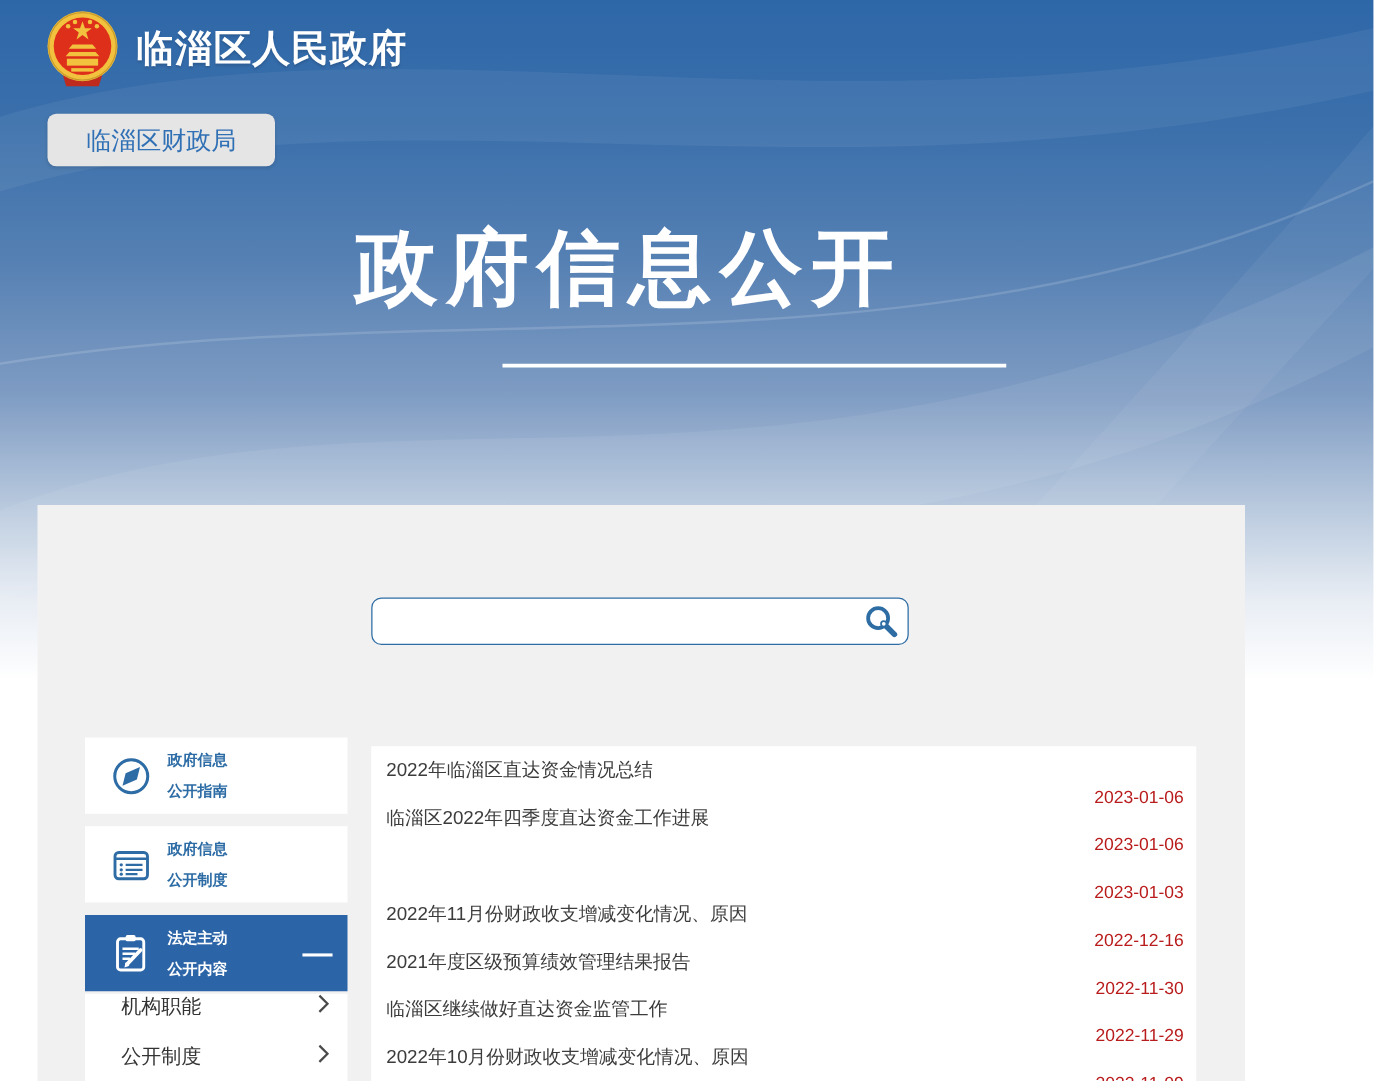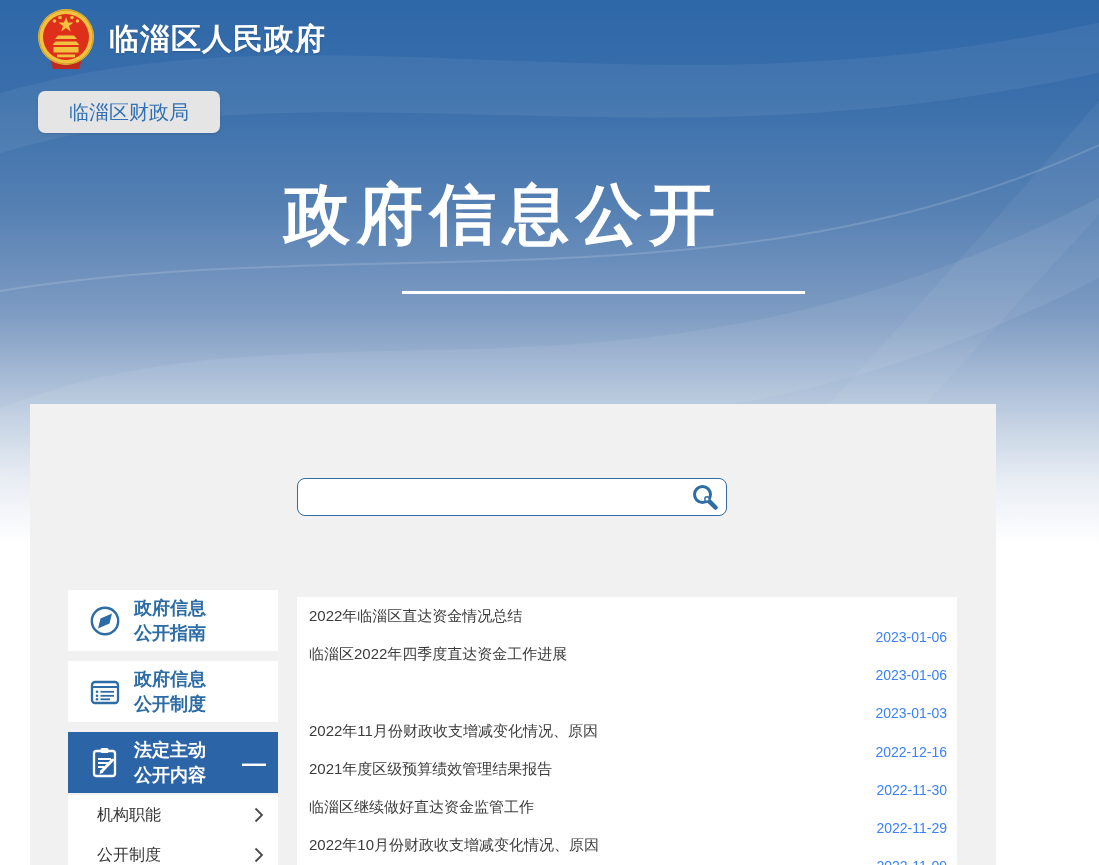--- a/index.html
+++ b/index.html
@@ -34,36 +34,36 @@
   .search-btn { width:42px; height:100%; border:none; background:transparent; display:flex;
     align-items:center; justify-content:center; cursor:pointer; }
 
   
   .side-item { position:absolute; left:68px; width:210px; height:61px; background:#ffffff;
     display:flex; align-items:center; cursor:pointer; }
   #side-item-1 { top:590px; }
   #side-item-2 { top:661px; }
   #side-item-3 { top:732px; background:#2c65a7; }
   .side-icon { margin-left:18px; width:38px; display:flex; align-items:center; justify-content:center; }
-  .side-label { margin-left:10px; font-size:18px; line-height:25px; color:#2d6ca5; font-weight:600; }
+  .side-label { margin-left:10px; font-size:12px; line-height:25px; color:#2d6ca5; font-weight:600; }
   #side-item-3 .side-label { color:#ffffff; }
   .side-dash { margin-left:auto; margin-right:12px; color:#ffffff; font-size:24px; font-weight:bold;
     line-height:14px; }
 
   .submenu { position:absolute; left:68px; top:795px; width:210px; height:70px; background:#ffffff; }
-  .submenu-row { height:40px; display:flex; align-items:center; padding:0 14px 0 29px; cursor:pointer; }
+  .submenu-row { height:40px; display:flex; align-items:flex-start; padding:0 14px 0 29px; cursor:pointer; }
   .submenu-label { font-size:16px; color:#333333; }
   .submenu-chevron { margin-left:auto; display:flex; align-items:center; }
 
   
   .list { position:absolute; left:297px; top:597px; width:660px; height:268px; background:#ffffff;
     display:flex; flex-direction:column; }
   .article-row { height:38.3px; display:flex; align-items:center; padding:0 10px 0 12px; cursor:pointer;gap:30px; }
   .article-title { font-size:15px; color:#3c3c3c; white-space:nowrap; overflow:hidden; }
-  .article-date { margin-left:auto; padding-left:12px; font-size:14px; color:#3b82f6; white-space:nowrap;margin-top:41px; }
+  .article-date { margin-left:auto; padding-left:12px; font-size:14px; color:#b91c1c; white-space:nowrap;margin-top:41px; }
 </style>
 </head>
 <body>
 
 <div id="stage">
 
   <div class="banner">
     <svg class="banner-curves" viewBox="0 0 1099 545">
       <path d="M-50,170 C300,40 650,190 1150,60 L1150,10 C650,140 300,-20 -50,110 Z" fill="#ffffff" opacity="0.06"></path>
       <path d="M-50,430 C300,260 620,470 1150,170 L1150,250 C620,550 300,340 -50,500 Z" fill="#ffffff" opacity="0.07"></path>

